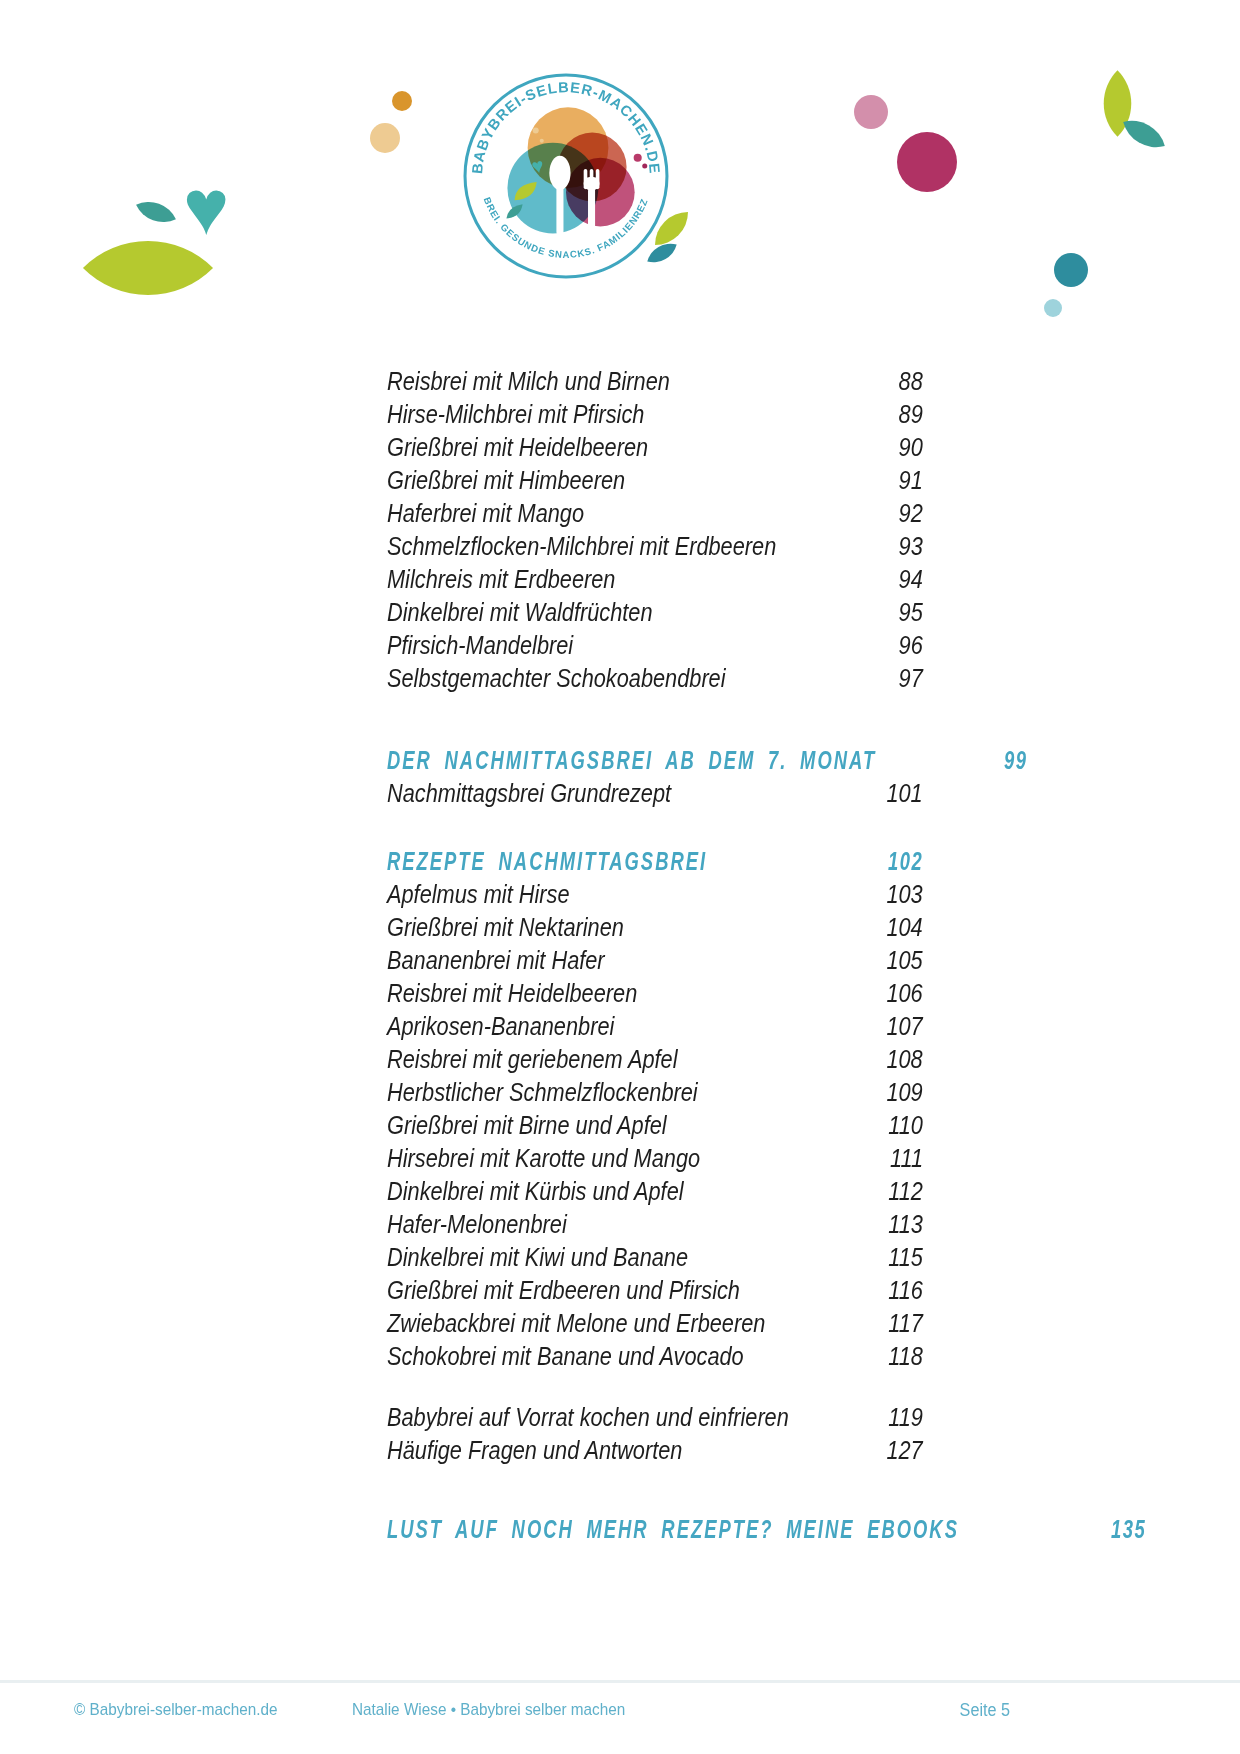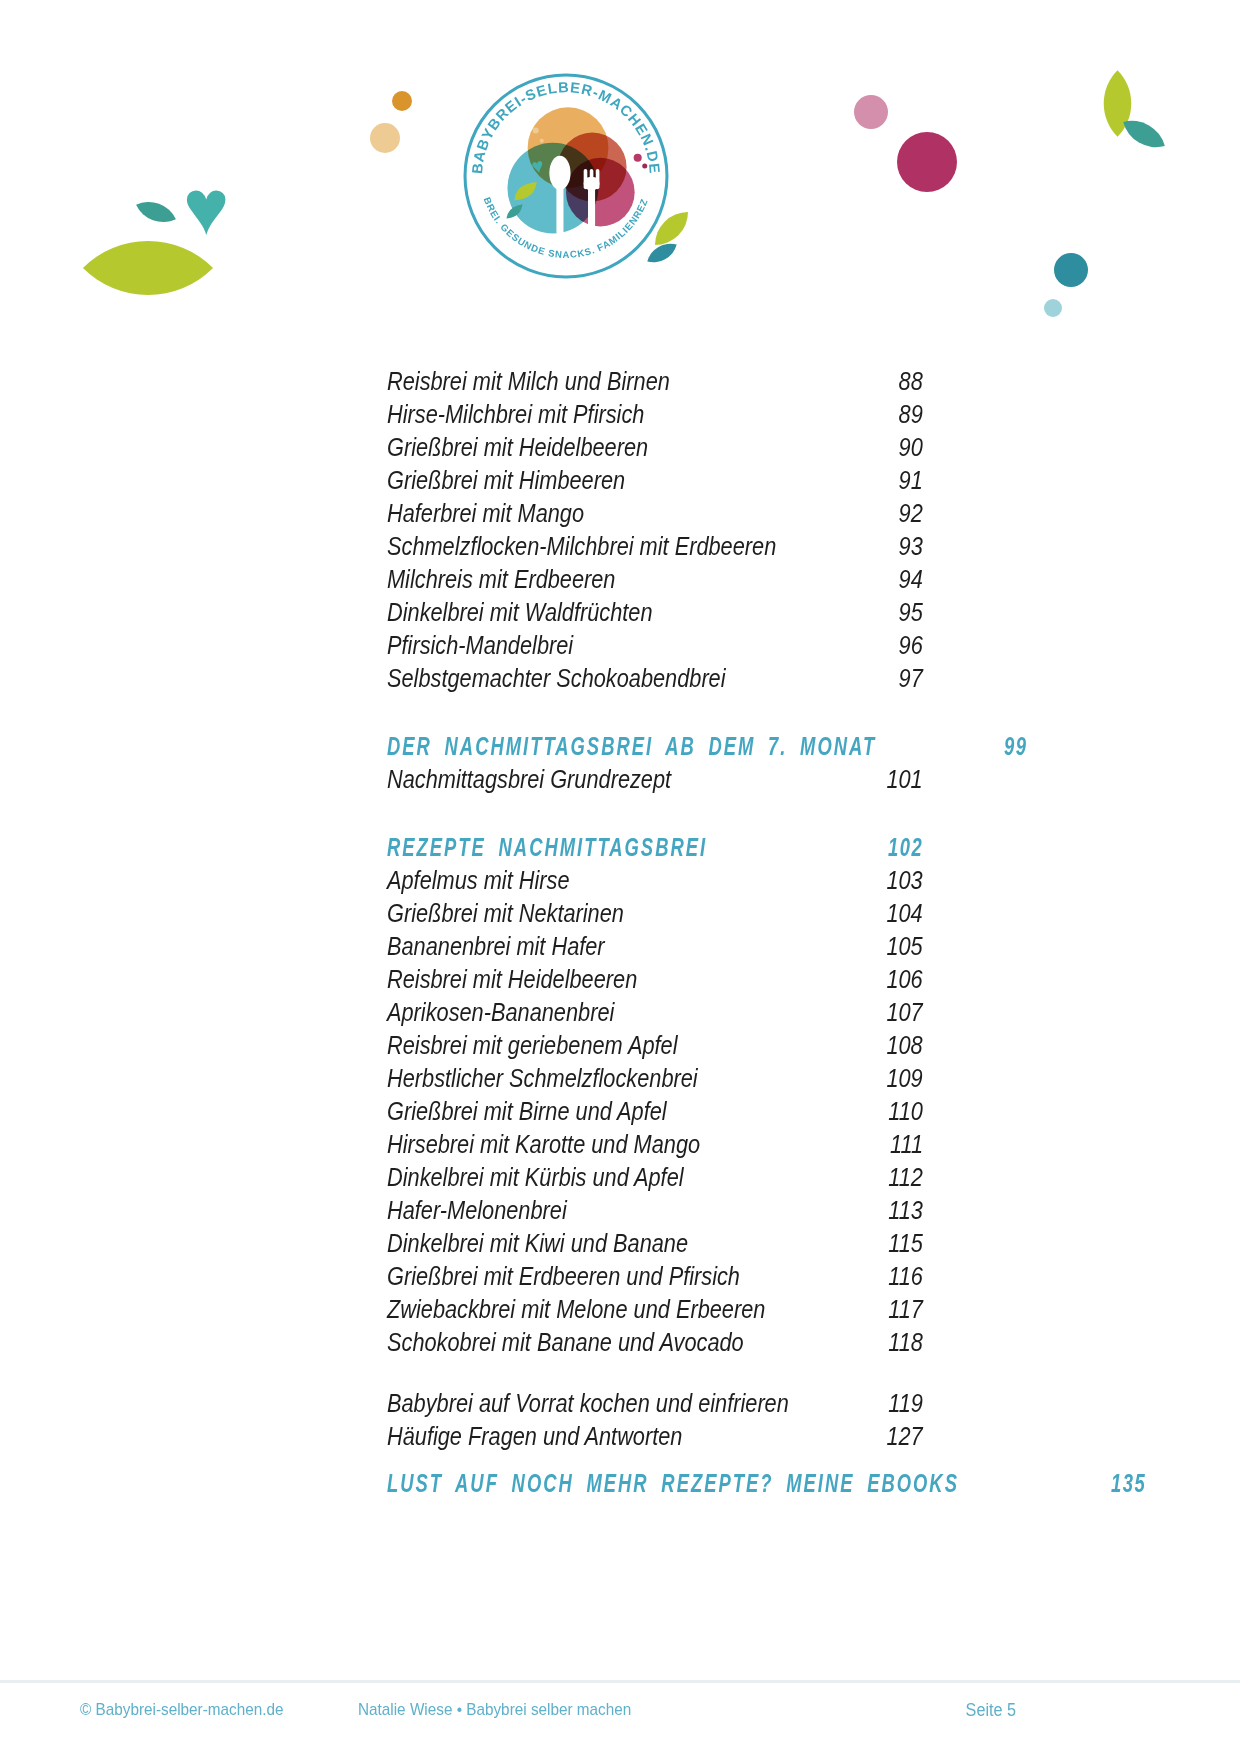--- a/index.html
+++ b/index.html
@@ -23,35 +23,35 @@
   #dotTealRight{left:1054px;top:253px;width:34px;height:34px;background:var(--teal_dark);}
   #dotTealLight{left:1044px;top:299px;width:18px;height:18px;background:var(--teal_light);}
   #leafLimeLogo{left:655px;top:212px;width:33px;height:33px;background:var(--lime);border-radius:100% 0 100% 0;}
   #leafTealLogo{left:650px;top:241px;width:24px;height:24px;background:var(--teal_dark);
                 border-radius:100% 0 100% 0;transform:rotate(15deg);}
   #logo{position:absolute;left:462px;top:72px;width:208px;height:208px;}
   .arc-text{fill:var(--logo_teal);font-family:"Liberation Sans",sans-serif;font-weight:700;}
 
   .toc{position:absolute;left:387px;top:365px;width:536px;}
   .toc-group{margin:0;}
-  .toc-group:nth-child(2){margin-top:35px;}
+  .toc-group:nth-child(2){margin-top:49px;}
   .toc-group:nth-child(3){margin-top:35px;}
   .toc-group:nth-child(4){margin-top:28px;}
-  .toc-group:nth-child(5){margin-top:14px;}
+  .toc-group:nth-child(5){margin-top:46px;}
   .row{display:flex;justify-content:space-between;align-items:baseline;height:33px;line-height:33px;font-style:italic;}
   .row .lbl{display:inline-block;transform:scaleX(0.87);transform-origin:left center;
             font-size:25px;white-space:nowrap;}
   .row .pg{display:inline-block;transform:scaleX(0.87);transform-origin:right center;font-size:25px;}
   .row.head .lbl{color:var(--accent_teal);font-weight:700;font-size:23px;letter-spacing:2.5px;
                  word-spacing:7px;transform:scale(0.8,1.15);}
   .row.head .pg{color:var(--accent_teal);font-weight:700;font-size:23px;letter-spacing:2px;
                 transform:scale(0.8,1.15);}
 
   .footer-sep{position:absolute;left:0;top:1680px;width:1240px;height:3px;background:#e9eff1;}
-  .footer{position:absolute;left:18px;top:1700px;width:1058px;height:34px;color:var(--footer_teal);
+  .footer{position:absolute;left:12px;top:1700px;width:1058px;height:34px;color:var(--footer_teal);
           font-size:17px;}
   .footer span{position:absolute;display:inline-block;transform:scaleX(0.9);white-space:nowrap;}
   #footLeft{left:62px;transform-origin:left center;}
   #footCenter{left:340px;transform-origin:left center;}
   #footRight{right:60px;transform-origin:right center;font-size:18px;}
 </style>
 </head>
 <body>
 
 <div class="page">

